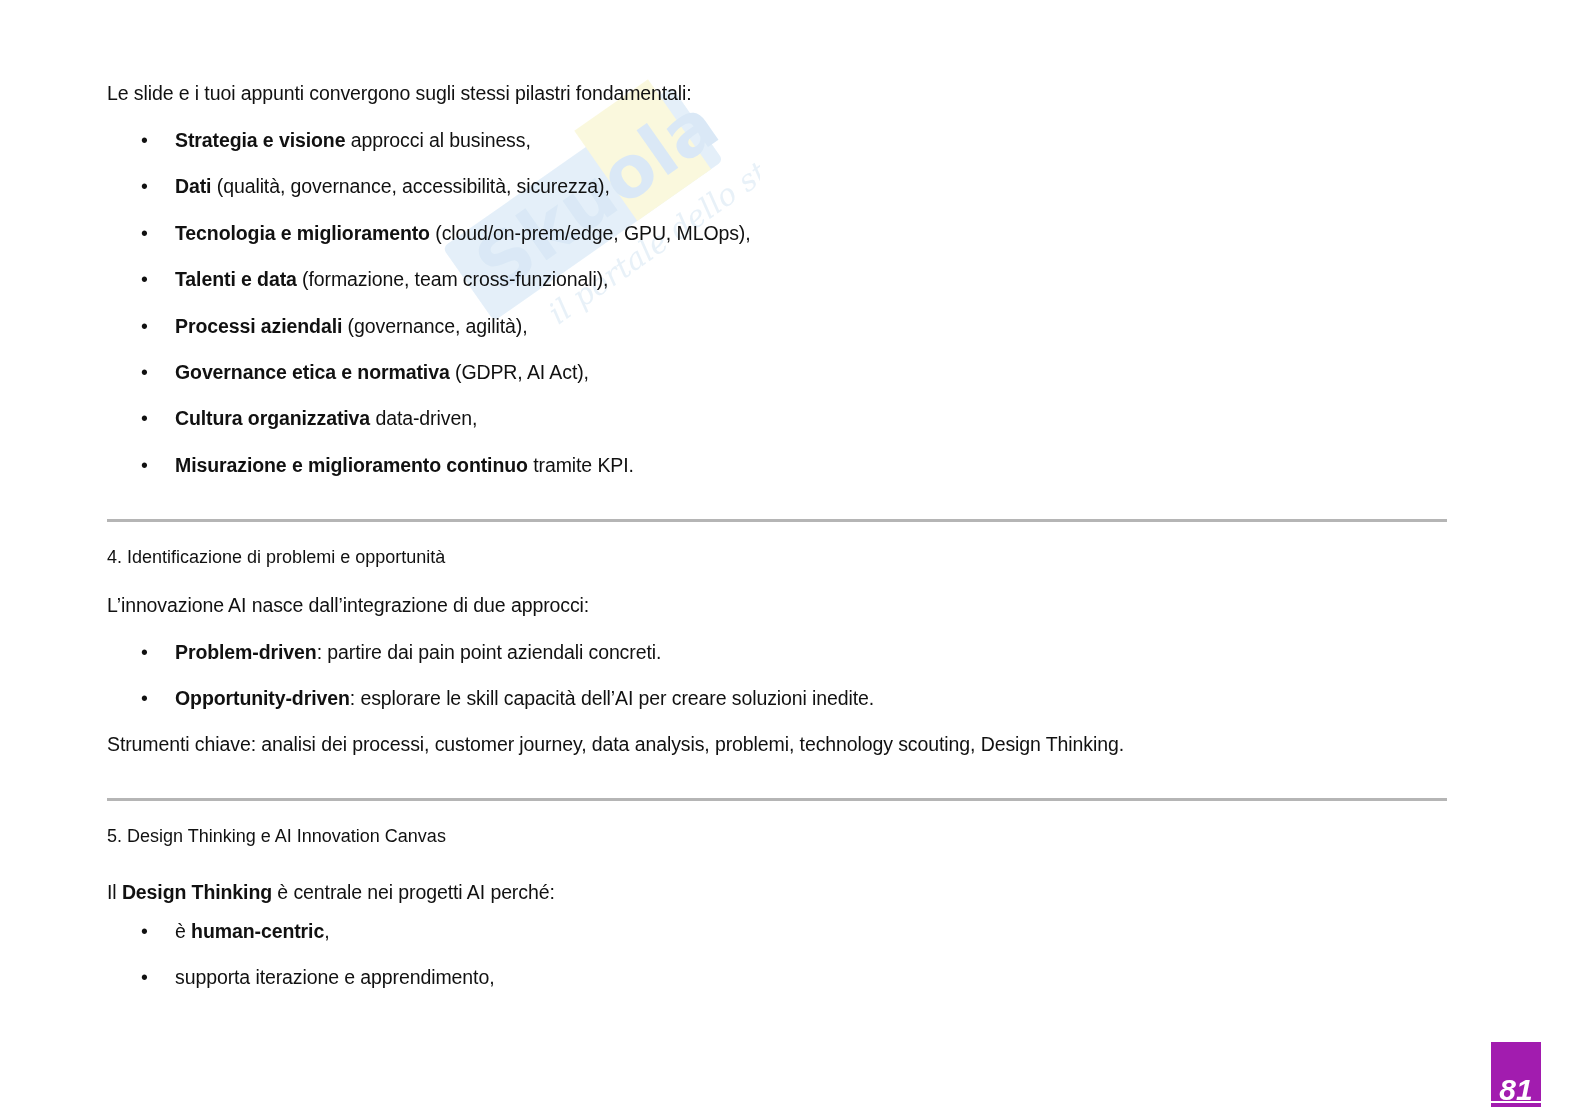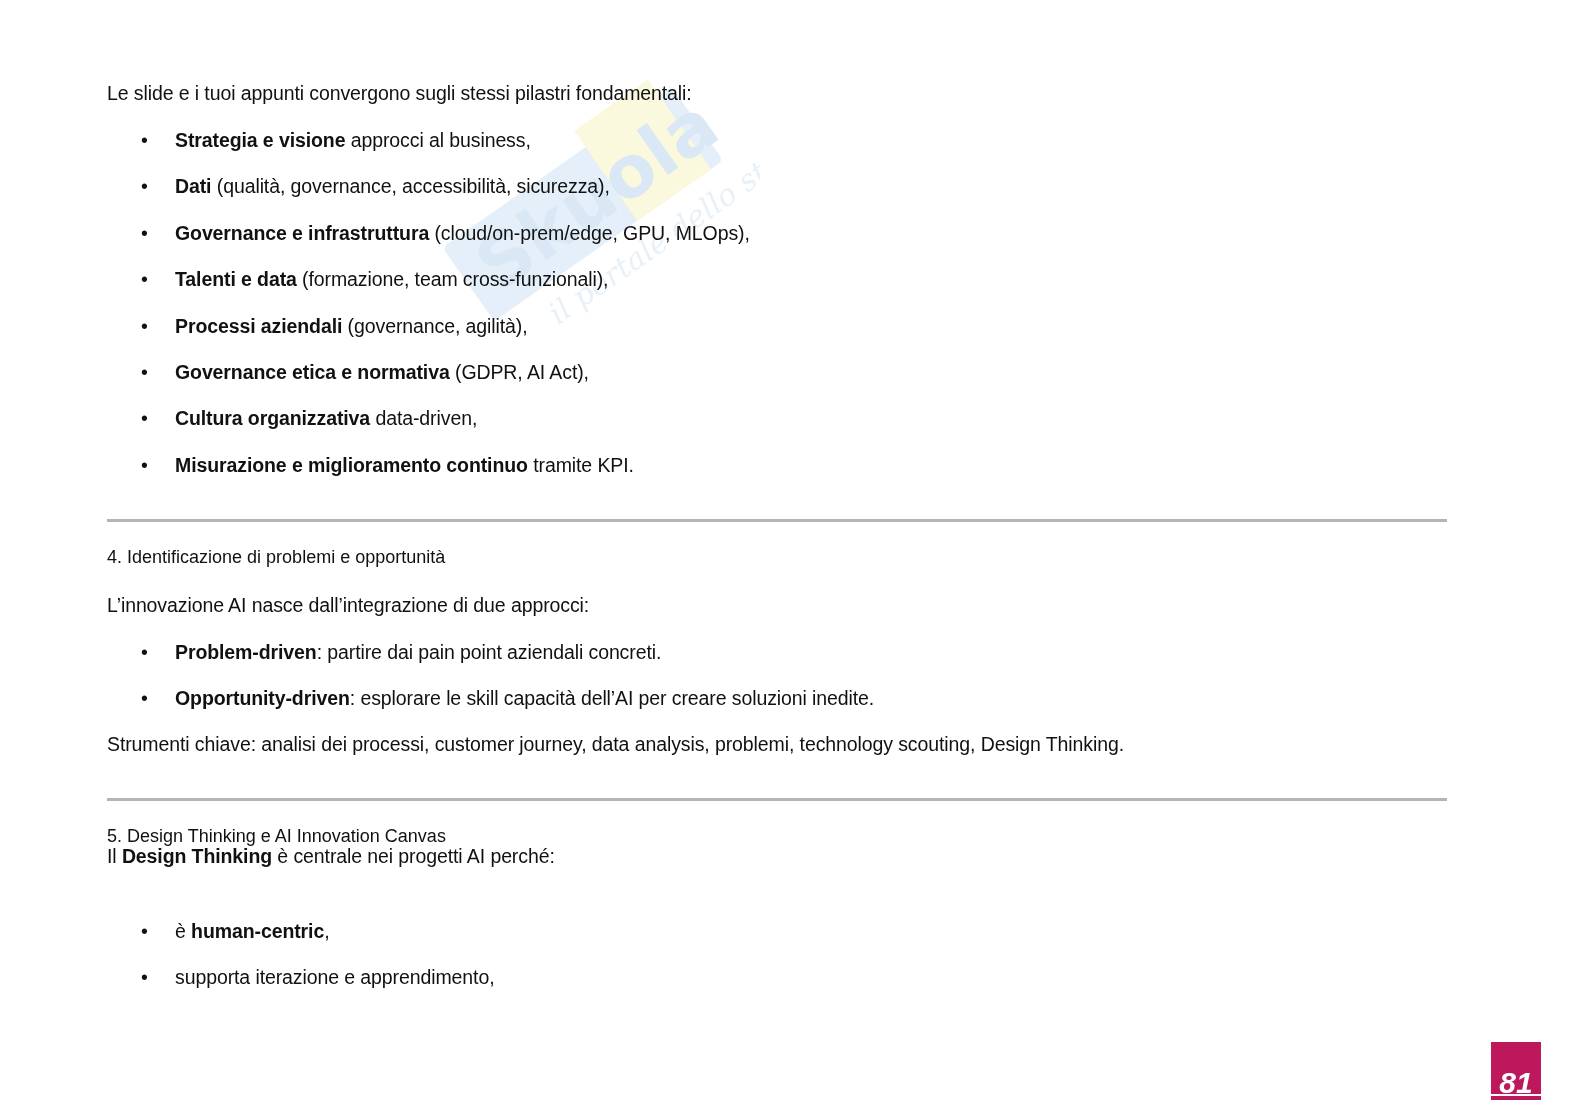--- a/index.html
+++ b/index.html
@@ -13,22 +13,22 @@
   }
   .content { position: absolute; left: 107px; top: 0; width: 1350px; z-index: 1; }
   .p { position: absolute; left: 0; font-size: 19.5px; white-space: nowrap; letter-spacing: -0.1px; }
   .li { position: absolute; left: 0; font-size: 19.5px; white-space: nowrap; letter-spacing: -0.1px; }
   .li .bullet { position: absolute; left: 34px; top: 0; }
   .li .text { position: absolute; left: 68px; top: 0; }
   .b { font-weight: bold; }
   .h { position: absolute; left: 0; font-size: 18px; font-weight: normal; white-space: nowrap; }
   .rule { position: absolute; left: 0; width: 1340px; height: 3px; background: #b5b5b5; }
   .page-num {
-    position: absolute; left: 1491px; top: 1042px; width: 50px; height: 58px;
-    background: #be185d; color: #ffffff;
+    position: absolute; left: 1491px; top: 1042px; width: 50px; height: 65px;
+    background: #a21caf; color: #ffffff;
   }
   .page-num span {
     position: absolute; left: 0; right: 0; bottom: 2px; text-align: center;
     font-size: 30px; font-weight: bold; font-style: italic; line-height: 30px;
   }
   .page-num .uline {
     position: absolute; left: 0; right: 0; bottom: 4px; height: 2px; background: #ffffff;
   }
 </style>
 </head>
@@ -50,21 +50,21 @@
   <div class="li" style="top:129px;">
     <span class="bullet">•</span>
     <span class="text"><span class="b">Strategia e visione</span><span> approcci al business,</span></span>
   </div>
   <div class="li" style="top:175px;">
     <span class="bullet">•</span>
     <span class="text"><span class="b">Dati</span><span> (qualità, governance, accessibilità, sicurezza),</span></span>
   </div>
   <div class="li" style="top:222px;">
     <span class="bullet">•</span>
-    <span class="text"><span class="b">Governance e infrastruttura</span><span> (cloud/on-prem/edge, GPU, MLOps),</span></span>
+    <span class="text"><span class="b">Tecnologia e miglioramento</span><span> (cloud/on-prem/edge, GPU, MLOps),</span></span>
   </div>
   <div class="li" style="top:268px;">
     <span class="bullet">•</span>
     <span class="text"><span class="b">Talenti e data</span><span> (formazione, team cross-funzionali),</span></span>
   </div>
   <div class="li" style="top:315px;">
     <span class="bullet">•</span>
     <span class="text"><span class="b">Processi aziendali</span><span> (governance, agilità),</span></span>
   </div>
   <div class="li" style="top:361px;">
@@ -92,21 +92,21 @@
   <div class="li" style="top:687px;">
     <span class="bullet">•</span>
     <span class="text"><span class="b">Opportunity-driven</span><span>: esplorare le skill capacità dell’AI per creare soluzioni inedite.</span></span>
   </div>
 
   <div class="p" style="top:733px;">Strumenti chiave: analisi dei processi, customer journey, data analysis, problemi, technology scouting, Design Thinking.</div>
 
   <div class="rule" style="top:798px;"></div>
 
   <div class="h" style="top:826px;">5. Design Thinking e AI Innovation Canvas</div>
-  <div class="p" style="top:845px;text-align:right;"><span>Il </span><span class="b">Design Thinking</span><span> è centrale nei progetti AI perché:</span></div>
+  <div class="p" style="top:881px;text-align:right;"><span>Il </span><span class="b">Design Thinking</span><span> è centrale nei progetti AI perché:</span></div>
 
   <div class="li" style="top:920px;">
     <span class="bullet">•</span>
     <span class="text"><span>è </span><span class="b">human-centric</span><span>,</span></span>
   </div>
   <div class="li" style="top:966px;">
     <span class="bullet">•</span>
     <span class="text"><span>supporta iterazione e apprendimento,</span><span class="b"></span><span></span></span>
   </div>
 </div>

